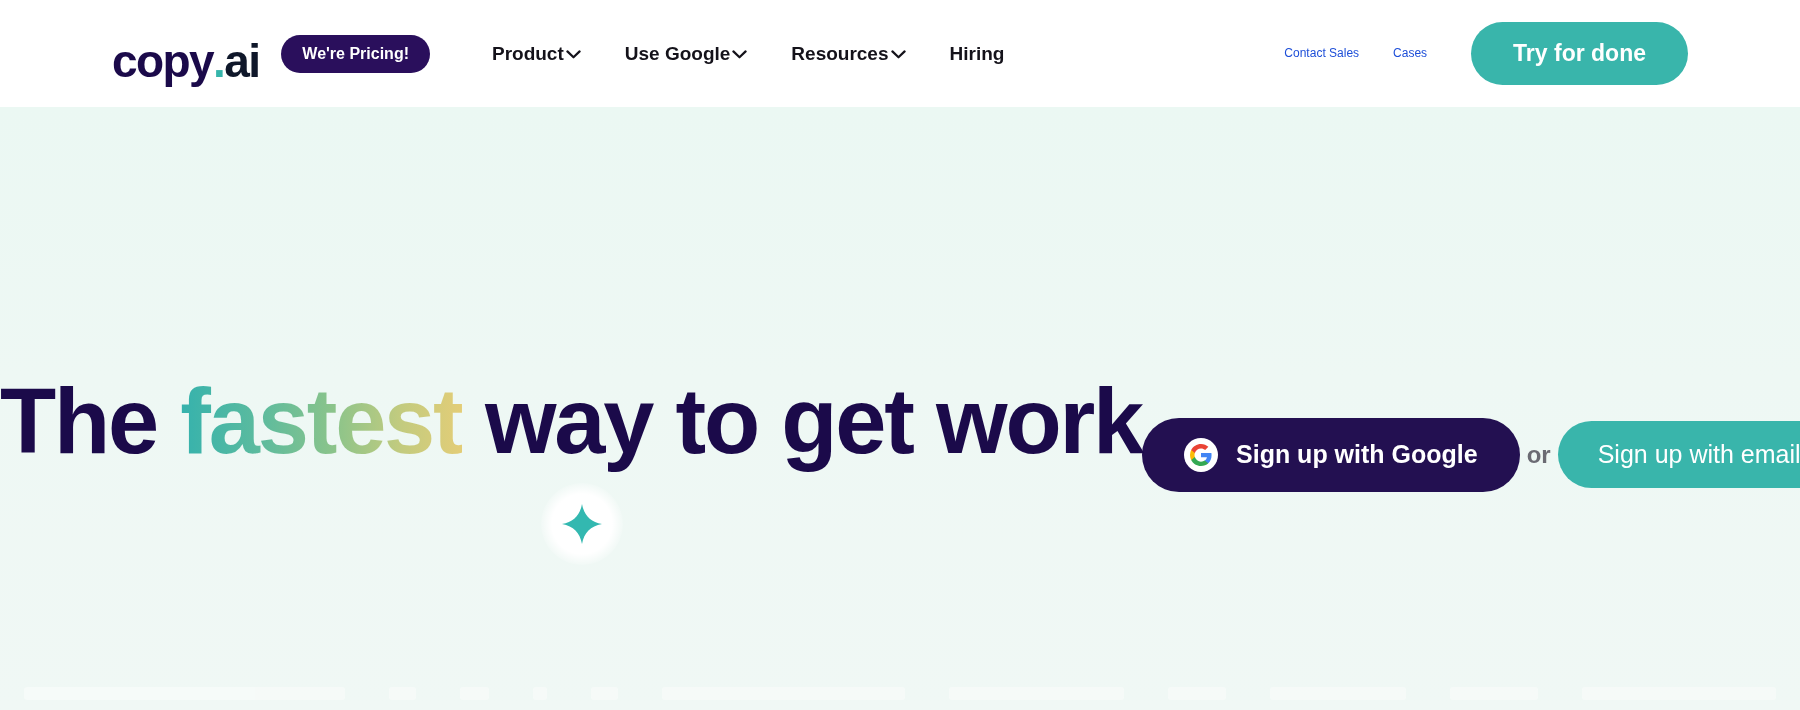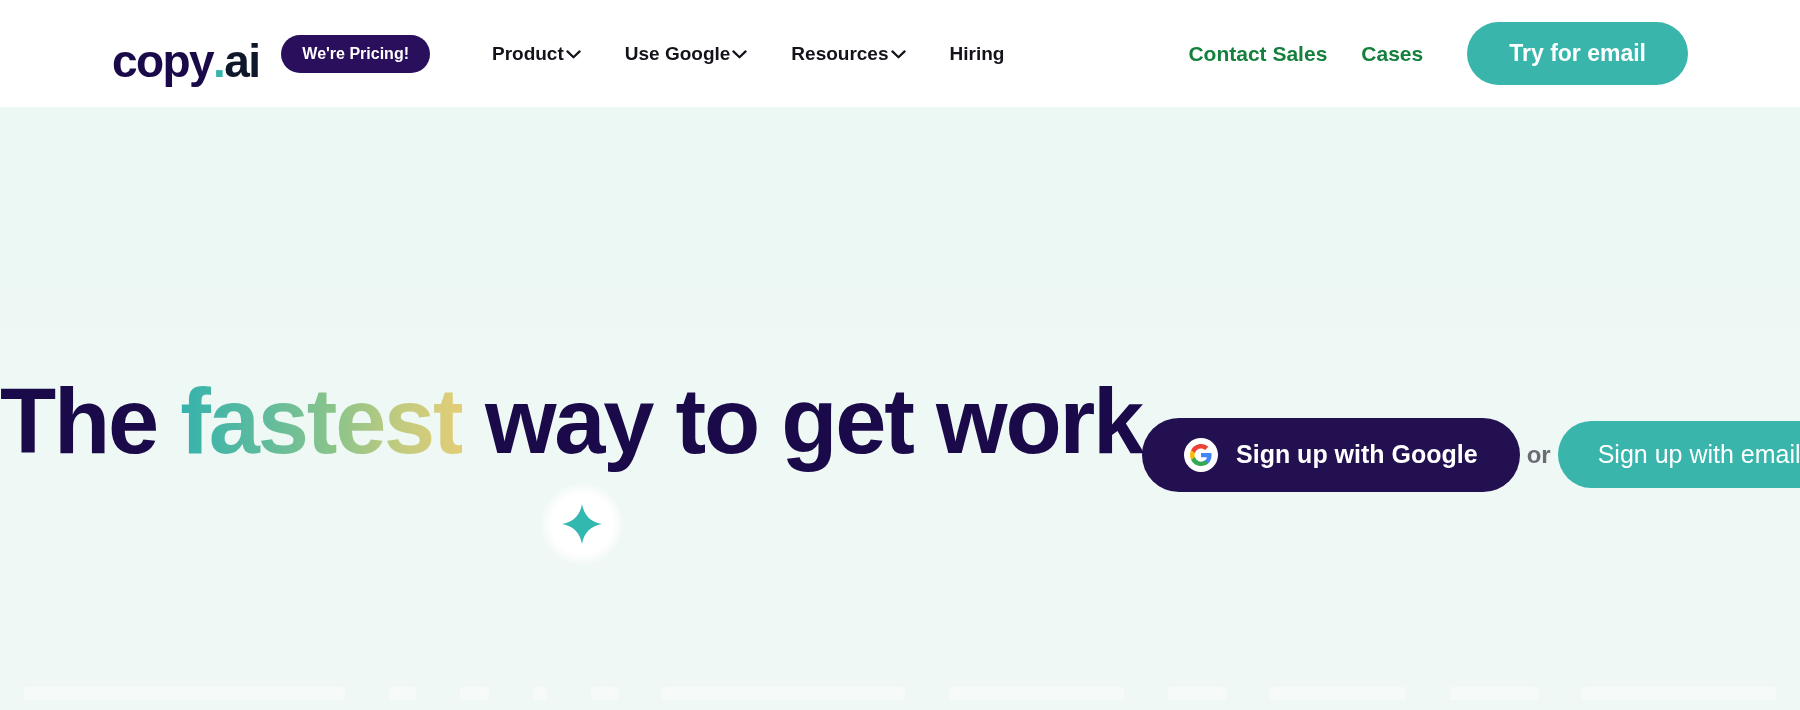--- a/index.html
+++ b/index.html
@@ -87,23 +87,23 @@
   }
   .chev svg { display: block; }
 
   .nav-right {
     margin-left: auto;
     display: flex;
     align-items: center;
     gap: 34px;
   }
   .nav-link {
-    font-size: 21px;
-    font-weight: bold;
-    color: #15803d;
+    font-size: 12px;
+    font-weight: normal;
+    color: #1d4ed8;
     cursor: pointer;
     white-space: nowrap;
     line-height: 1;
   }
   .try-btn {
     background: #39b5ab;
     color: #ffffff;
     font-size: 23px;
     font-weight: bold;
     border: none;
@@ -287,21 +287,21 @@
 
         <div class="nav-item">
           <span>Hiring</span>
         </div>
       </nav>
     </div>
 
     <div class="nav-right">
       <span class="nav-link">Contact Sales</span>
       <span class="nav-link">Cases</span>
-      <button class="try-btn">Try for email</button>
+      <button class="try-btn">Try for done</button>
     </div>
   </header>
 
   <section class="hero">
 
     <h1 class="headline">
       <span class="line"><span>The </span><span class="grad-word">fastest</span><span> way to get work</span></span>
       <span class="line"><span class="sparkle-wrap">
           <svg width="46" height="46" viewBox="0 0 46 46" aria-hidden="true">
             <path d="M23 3 C25.2 14.6 31.4 20.8 43 23 C31.4 25.2 25.2 31.4 23 43 C20.8 31.4 14.6 25.2 3 23 C14.6 20.8 20.8 14.6 23 3 Z" fill="#33b8b0"></path>

